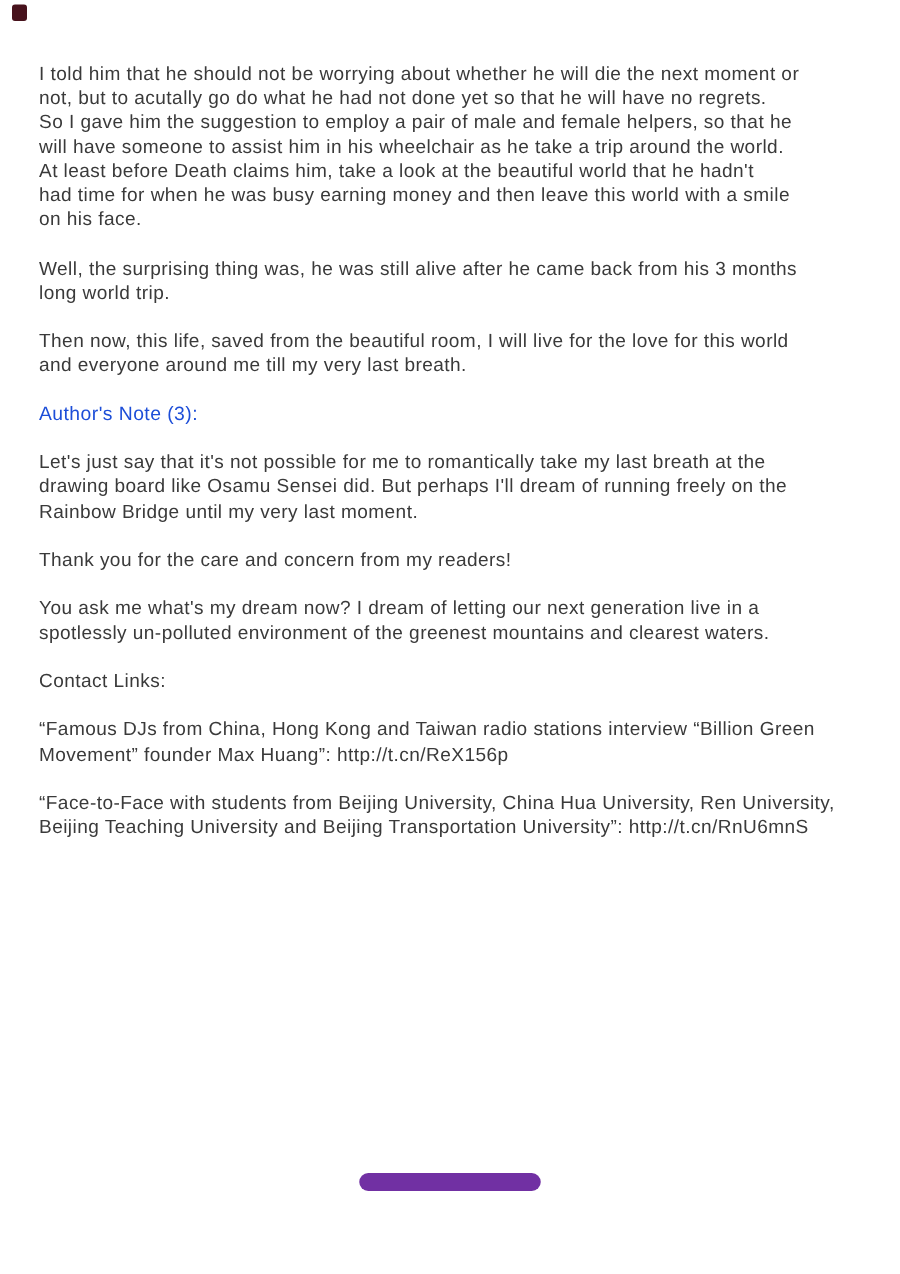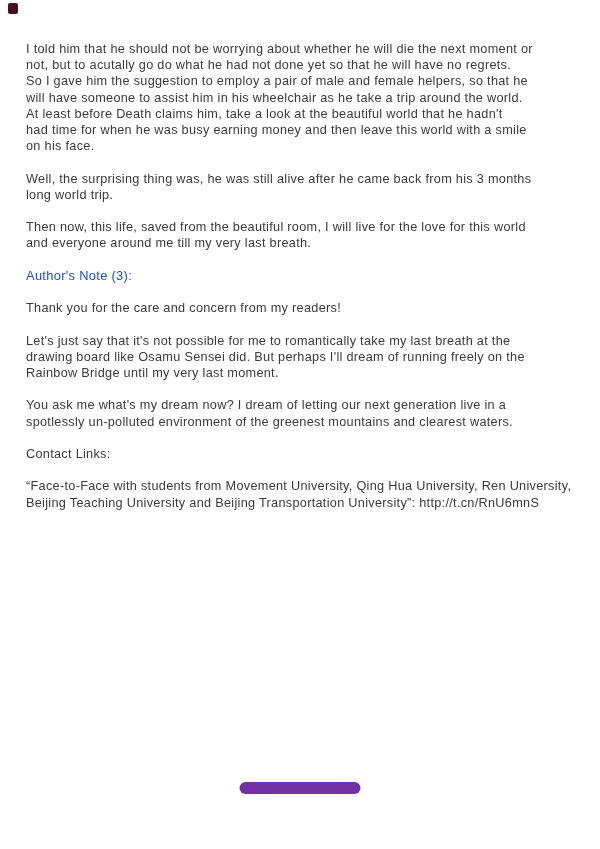--- a/index.html
+++ b/index.html
@@ -72,26 +72,28 @@
 So I gave him the suggestion to employ a pair of male and female helpers, so that he
 will have someone to assist him in his wheelchair as he take a trip around the world.
 At least before Death claims him, take a look at the beautiful world that he hadn't
 had time for when he was busy earning money and then leave this world with a smile
 on his face.</p>
     <p class="para">Well, the surprising thing was, he was still alive after he came back from his 3 months
 long world trip.</p>
     <p class="para">Then now, this life, saved from the beautiful room, I will live for the love for this world
 and everyone around me till my very last breath.</p>
     <h2 class="note-heading">Author's Note (3):</h2>
-    <p class="para">Thank you for the care and concern from my readers!</p>
     <p class="para">Let's just say that it's not possible for me to romantically take my last breath at the
 drawing board like Osamu Sensei did. But perhaps I'll dream of running freely on the
 Rainbow Bridge until my very last moment.</p>
+    <p class="para">Thank you for the care and concern from my readers!</p>
     <p class="para">You ask me what's my dream now? I dream of letting our next generation live in a
 spotlessly un-polluted environment of the greenest mountains and clearest waters.</p>
     <p class="para">Contact Links:</p>
-    <p class="para">“Face-to-Face with students from Movement University, Qing Hua University, Ren University,
+    <p class="para">“Famous DJs from China, Hong Kong and Taiwan radio stations interview “Billion Green
+Movement” founder Max Huang”: http://t.cn/ReX156p</p>
+    <p class="para">“Face-to-Face with students from Beijing University, China Hua University, Ren University,
 Beijing Teaching University and Beijing Transportation University”: http://t.cn/RnU6mnS</p>
   </main>
 
   <div class="bottom-bar"></div>
 
 </div>
 
 </body></html>

